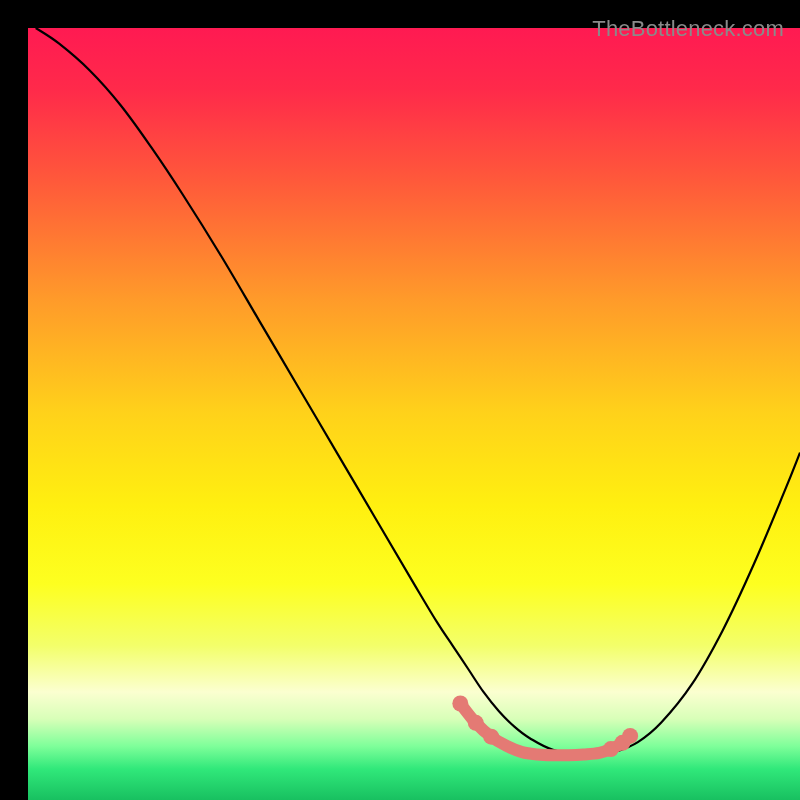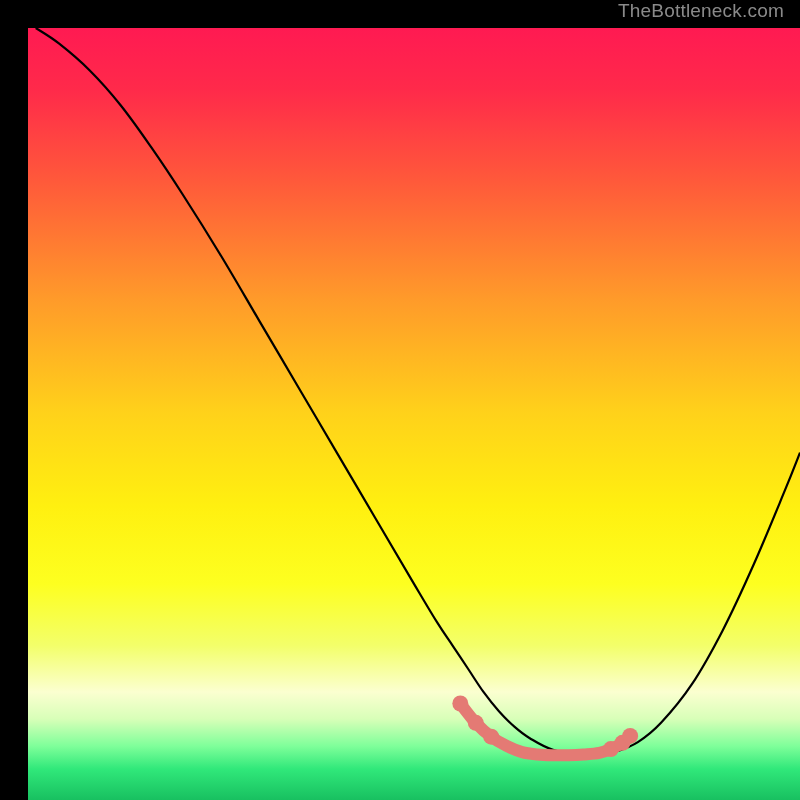--- a/index.html
+++ b/index.html
@@ -21,24 +21,24 @@
   }
   .plot-area {
     position: absolute;
     left: 14px;
     top: 14px;
     width: 772px;
     height: 772px;
   }
   .watermark {
     position: absolute;
-    top: 0px;
+    top: 16px;
     right: 16px;
     color: #8a8a8a;
-    font-size: 19px;
+    font-size: 22px;
     font-weight: 500;
     letter-spacing: 0.2px;
   }
   svg { display: block; }
 </style>
 </head>
 <body>
 
 <div class="frame">
   <svg class="plot-area" width="772" height="772" viewBox="0 0 772 772">

